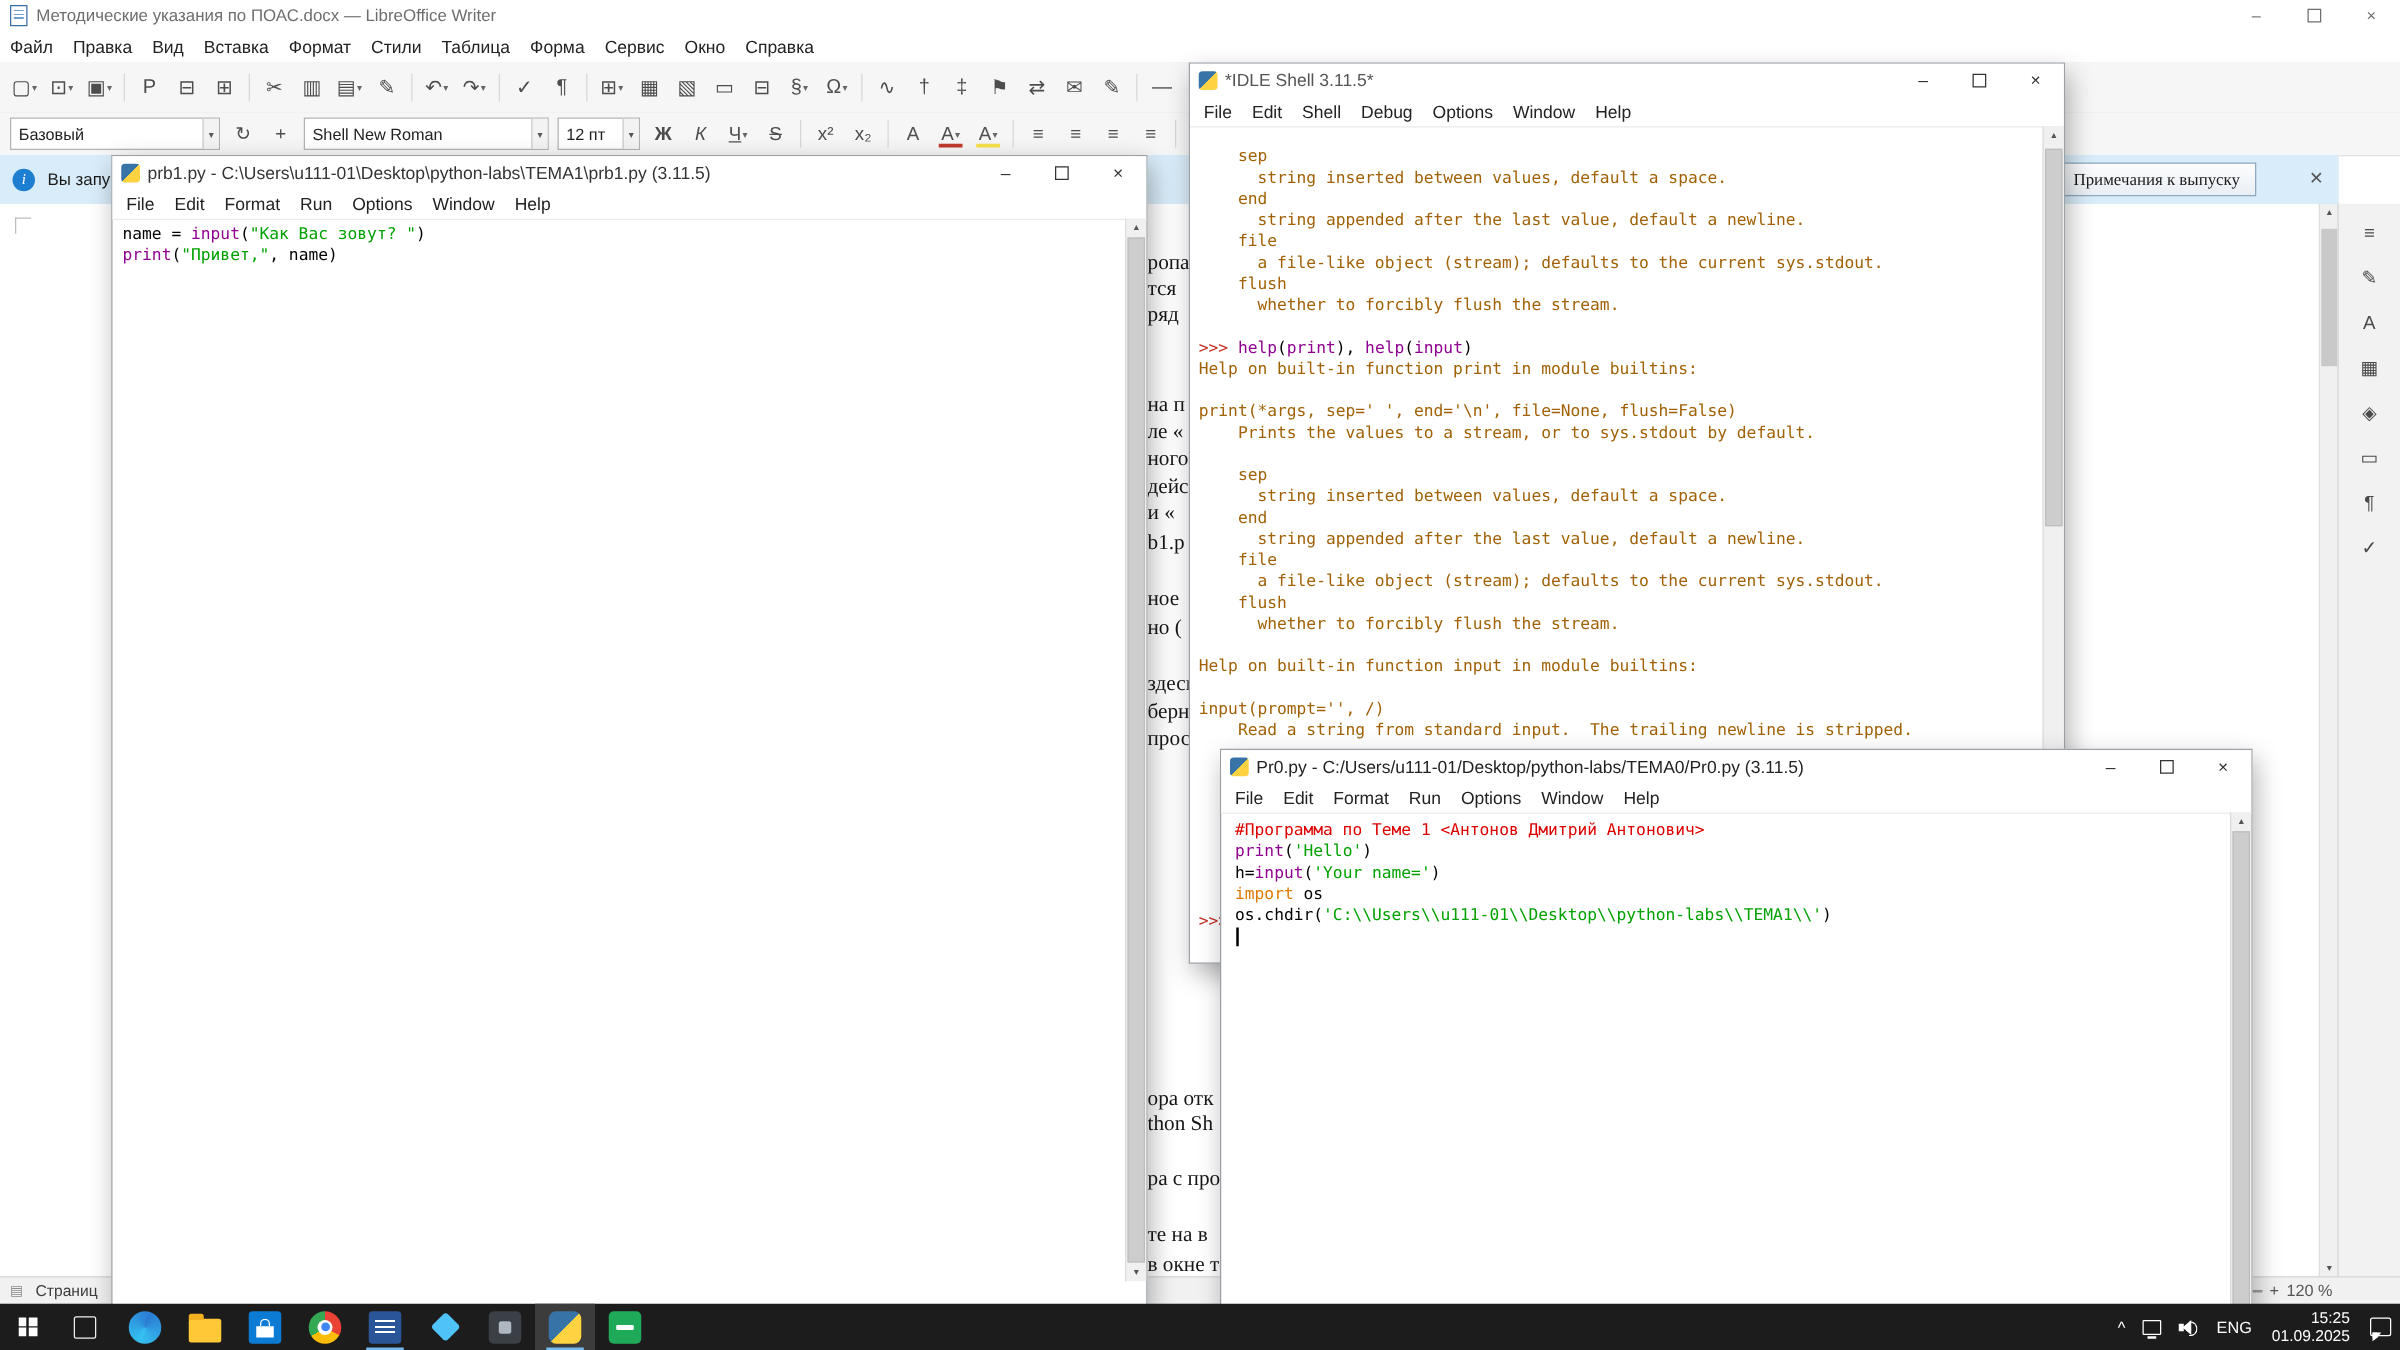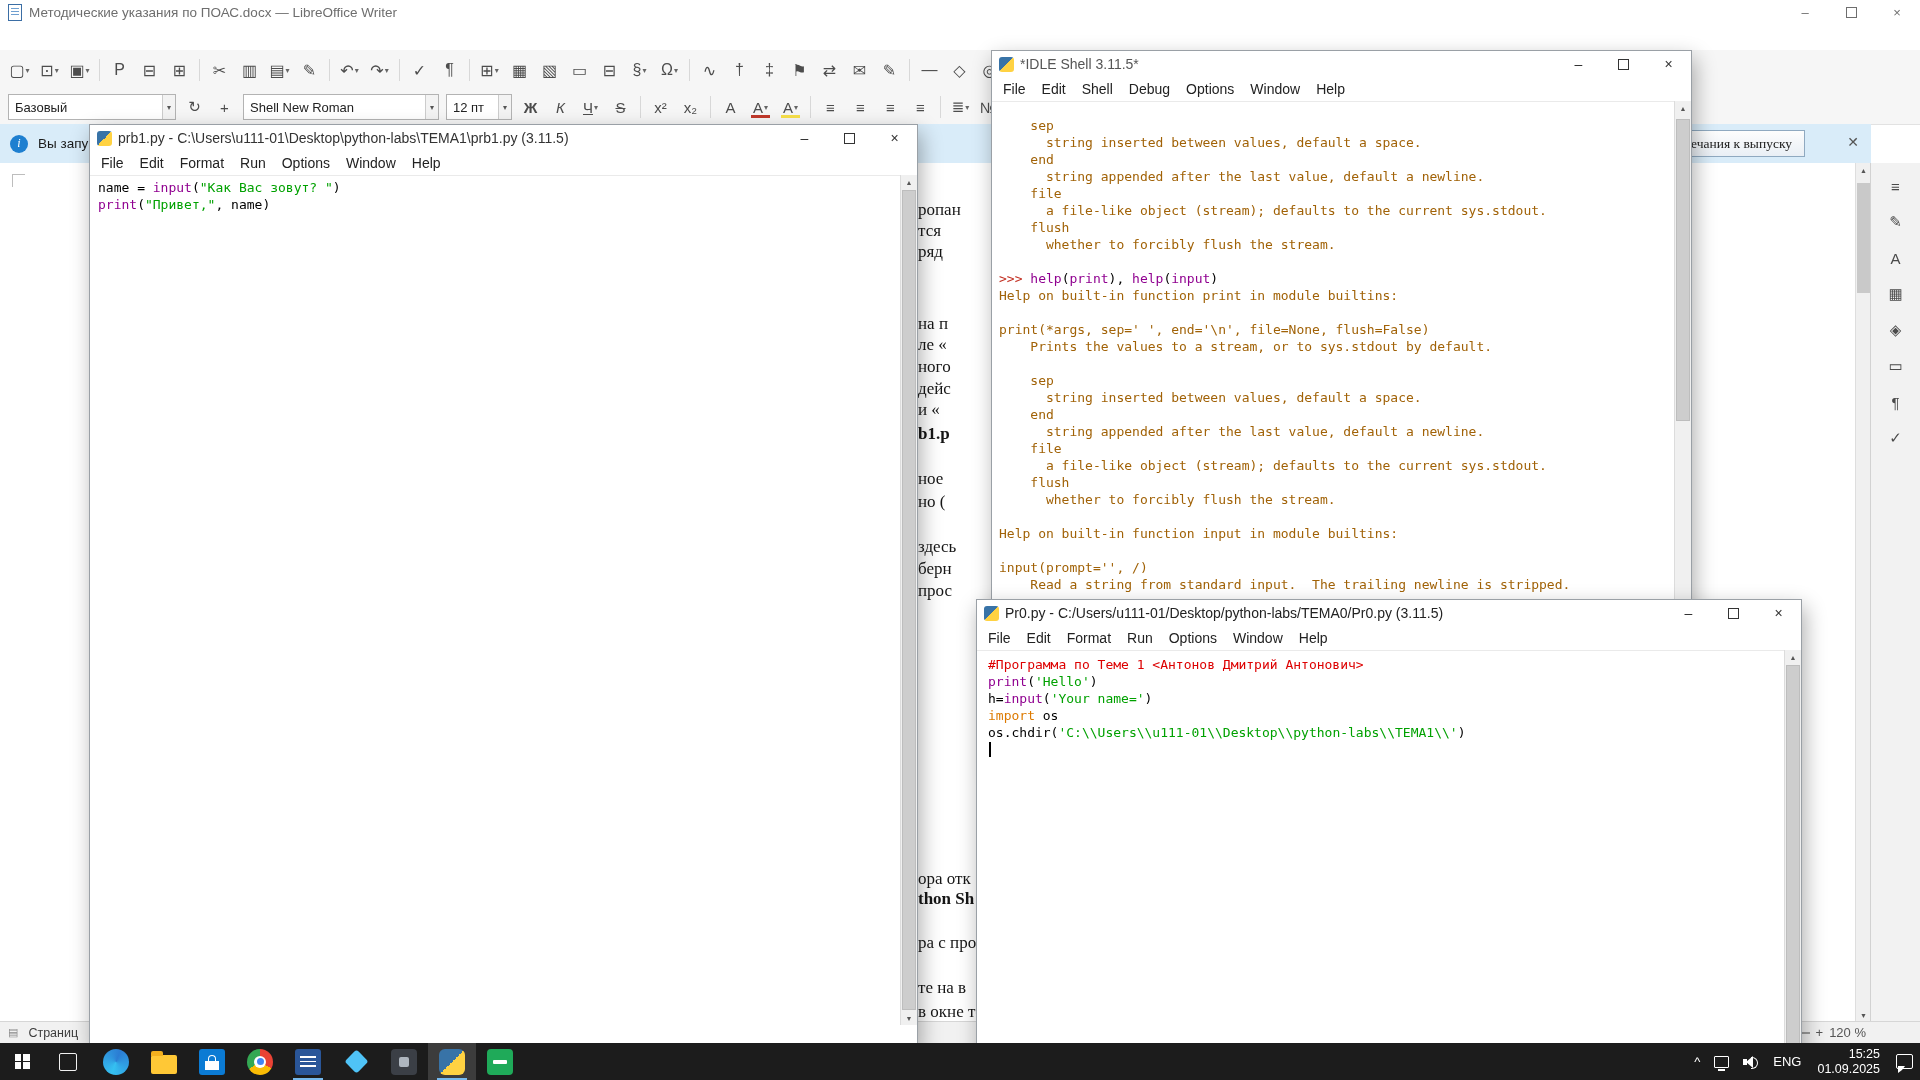--- a/index.html
+++ b/index.html
@@ -40,21 +40,21 @@
   .info-ico{width:18px;height:18px;border-radius:50%;background:#1e7fd0;color:#fff;display:flex;align-items:center;
             justify-content:center;font-size:12px;font-family:"Liberation Serif",serif;font-style:italic;flex:0 0 auto;}
   .info-btn{position:absolute;right:66px;top:6px;height:25px;display:flex;align-items:center;padding:0 12px;
             border:1px solid #8fa9c0;background:linear-gradient(#fdfdfd,#e9eff5);font-size:13.5px;color:#1b1b1b;font-family:Liberation Serif, serif;}
   .info-close{position:absolute;right:8px;top:8px;width:20px;height:20px;display:flex;align-items:center;
               justify-content:center;color:#555;font-size:14px;}
   .lo-doc{position:absolute;top:163px;bottom:21px;left:0;right:64px;background:#fff;overflow:hidden;}
   .corner{position:absolute;top:11px;left:12px;width:12px;height:12px;border-left:1px solid #bdbdbd;border-top:1px solid #bdbdbd;}
   .frags{position:absolute;left:916px;top:0;width:60px;height:100%;overflow:hidden;}
   .frag{position:absolute;left:2px;font-family:"Liberation Serif",serif;font-size:17px;color:#161616;white-space:nowrap;}
-  .frag.b{font-weight:700;}
+  .frag.b{font-weight:400;}
   .lo-status{position:absolute;left:0;right:0;bottom:0;height:21px;background:#f1f1f1;border-top:1px solid #d6d6d6;
              display:flex;align-items:center;gap:10px;padding:0 8px;font-size:12.5px;color:#3c3c3c;}
   .zoomgrp{position:absolute;right:54px;display:flex;align-items:center;gap:6px;font-size:13px;color:#555;}
   .ztrack{width:70px;height:2px;background:#9d9d9d;position:relative;}
   .zknob{position:absolute;left:44px;top:-5px;width:7px;height:12px;background:#787878;border-radius:2px;}
   .lo-vscroll{position:absolute;top:163px;bottom:21px;right:49px;width:15px;background:#f0f0f0;border-left:1px solid #dedede;}
   .lo-thumb{position:absolute;left:1px;right:1px;top:20px;height:110px;background:#c9c9c9;}
   .lo-side{position:absolute;top:163px;bottom:21px;right:0;width:49px;background:#f2f2f2;border-left:1px solid #d2d2d2;
            display:flex;flex-direction:column;align-items:center;padding-top:8px;gap:6px;}
   .sideic{width:30px;height:30px;display:flex;align-items:center;justify-content:center;font-size:15px;color:#4a4a4a;
@@ -76,21 +76,21 @@
   .t-k{color:#000;} .t-str{color:#00a100;} .t-bi{color:#900090;} .t-kw{color:#dd7a00;}
   .t-com{color:#dd0000;} .t-out{color:#a16207;} .t-p{color:#c22f22;}
   .vscroll{position:absolute;top:50px;bottom:0;right:0;width:16px;background:#f0f0f0;border-left:1px solid #dcdcdc;}
   .thumb{position:absolute;left:1px;right:1px;background:#cdcdcd;border:1px solid #bdbdbd;}
   .idle-status{position:absolute;left:0;right:0;bottom:0;height:22px;background:#f0f0f0;border-top:1px solid #d5d5d5;
                display:flex;align-items:center;justify-content:flex-end;gap:16px;padding-right:26px;font-size:13px;color:#222;}
   .caret{position:absolute;width:2px;height:15px;background:#000;animation:blink 1s steps(1) infinite;}
   @keyframes blink{50%{opacity:0;}}
 
   #editor1{left:89px;top:124px;width:827px;height:922px;z-index:10;}
-  #shell{left:951px;top:50px;width:699px;height:719px;z-index:20;margin-left:40px;}
+  #shell{left:951px;top:50px;width:699px;height:719px;z-index:20;}
   #editor2{left:976px;top:599px;width:824px;height:460px;z-index:30;}
 
   
   #taskbar{position:absolute;left:0;right:0;bottom:0;height:37px;background:#1c1c1c;display:flex;align-items:stretch;z-index:100;}
   .tb-start{width:44px;display:flex;align-items:center;justify-content:center;}
   .winlogo{width:15px;height:15px;display:grid;grid-template-columns:1fr 1fr;grid-template-rows:1fr 1fr;gap:1.5px;}
   .winlogo i{background:#fdfdfd;}
   .tb-search{width:360px;background:#fff;border:1px solid #7a7a7a;display:flex;align-items:center;gap:9px;
              padding:0 11px;font-size:13.5px;color:#4c4c4c;}
   .mag{width:10px;height:10px;border:1.5px solid #555;border-radius:50%;position:relative;flex:0 0 auto;}
@@ -140,20 +140,33 @@
       <span class="writer-doc"></span>
       <span>Методические указания по ПОАС.docx — LibreOffice Writer</span>
       <div class="lo-ctrls">
         <span class="wctrl">–</span>
         <span class="wctrl">
             <span class="maxbox" style="border-color:#6e6e6e"></span>
           </span>
         <span class="wctrl">×</span>
       </div>
     </div>
+    <div class="lo-menubar">
+    <span class="mi">Файл</span>
+        <span class="mi">Правка</span>
+        <span class="mi">Вид</span>
+        <span class="mi">Вставка</span>
+        <span class="mi">Формат</span>
+        <span class="mi">Стили</span>
+        <span class="mi">Таблица</span>
+        <span class="mi">Форма</span>
+        <span class="mi">Сервис</span>
+        <span class="mi">Окно</span>
+        <span class="mi">Справка</span>
+      </div>
     <div class="tbrow" id="tb1">
         <span class="tbtn">
           <span>▢</span>
           <span class="dd">▾</span>
         </span>
         <span class="tbtn">
           <span>⊡</span>
           <span class="dd">▾</span>
         </span>
         <span class="tbtn">

